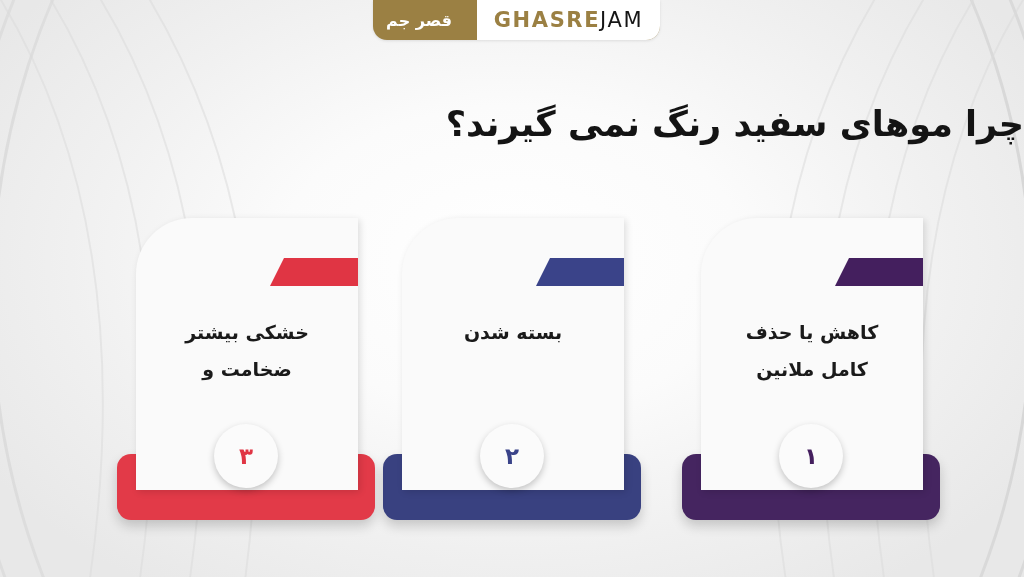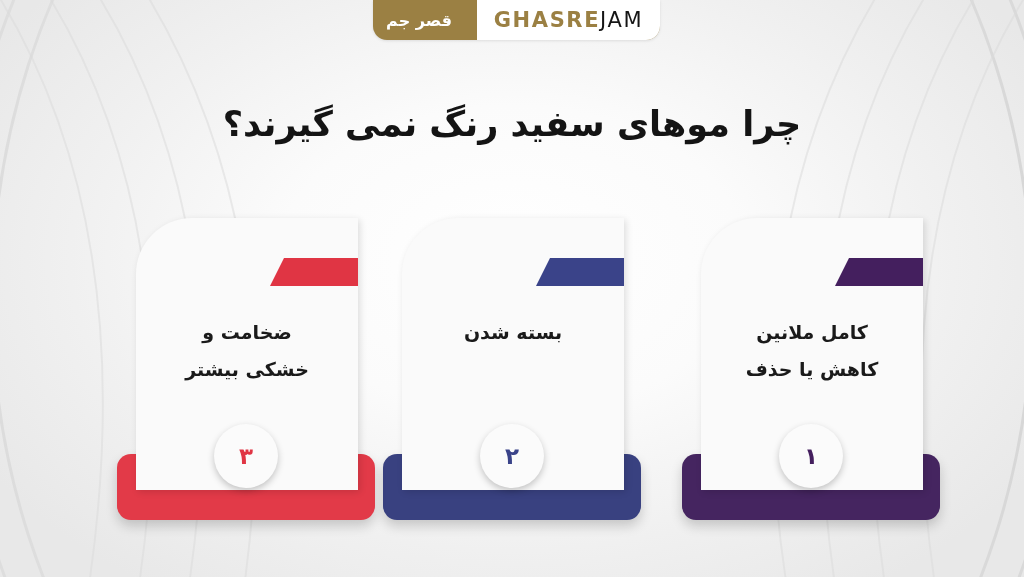--- a/index.html
+++ b/index.html
@@ -41,21 +41,20 @@
   #logo-fa {
     position:absolute; left:0; top:0; width:92px; height:100%;
     display:flex; align-items:center; justify-content:center;
     color:#ffffff; font-size:16px; font-weight:bold;
     direction:rtl;
   }
 
   
   #page-title {
     position:absolute; top:104px; left:0; width:100%;
-    text-align:center;
     direction:rtl;
     font-size:35px;
     font-weight:bold;
     color:#141414;
     letter-spacing:0px;
     z-index:4;
   }
 
   
   #cards { position:absolute; inset:0; z-index:3; }
@@ -170,22 +169,22 @@
 <h1 id="page-title">چرا موهای سفید رنگ نمی گیرند؟</h1>
 
 <div id="cards">
 
   <div class="card-unit c1">
     <div class="pedestal" style="background: rgb(69, 37, 96);"></div>
     <div class="pedestal-arch" style="background: rgb(69, 37, 96);"></div>
     <div class="sheet">
       <div class="accent-stripe" style="background: rgb(68, 31, 94);"></div>
       <div class="sheet-text">
+        <div>کاهش یا حذف</div>
         <div>کامل ملانین</div>
-        <div>کاهش یا حذف</div>
       </div>
     </div>
     <svg class="sheet-notch" viewBox="0 0 118 62">
       <path d="M0 62 L0 40 Q22 40 30 24 Q40 0 59 0 Q78 0 88 24 Q96 40 118 40 L118 62 Z" fill="#fafafa"></path>
     </svg>
     <div class="num-circle">
       <span style="color: rgb(68, 31, 94);">۱</span>
     </div>
   </div>
 
@@ -205,22 +204,22 @@
       <span style="color: rgb(58, 67, 137);">۲</span>
     </div>
   </div>
 
   <div class="card-unit c3">
     <div class="pedestal" style="background: rgb(226, 58, 72);"></div>
     <div class="pedestal-arch" style="background: rgb(226, 58, 72);"></div>
     <div class="sheet">
       <div class="accent-stripe" style="background: rgb(224, 53, 68);"></div>
       <div class="sheet-text">
+        <div>خشکی بیشتر</div>
         <div>ضخامت و</div>
-        <div>خشکی بیشتر</div>
       </div>
     </div>
     <svg class="sheet-notch" viewBox="0 0 118 62">
       <path d="M0 62 L0 40 Q22 40 30 24 Q40 0 59 0 Q78 0 88 24 Q96 40 118 40 L118 62 Z" fill="#fafafa"></path>
     </svg>
     <div class="num-circle">
       <span style="color: rgb(224, 53, 68);">۳</span>
     </div>
   </div>
 

